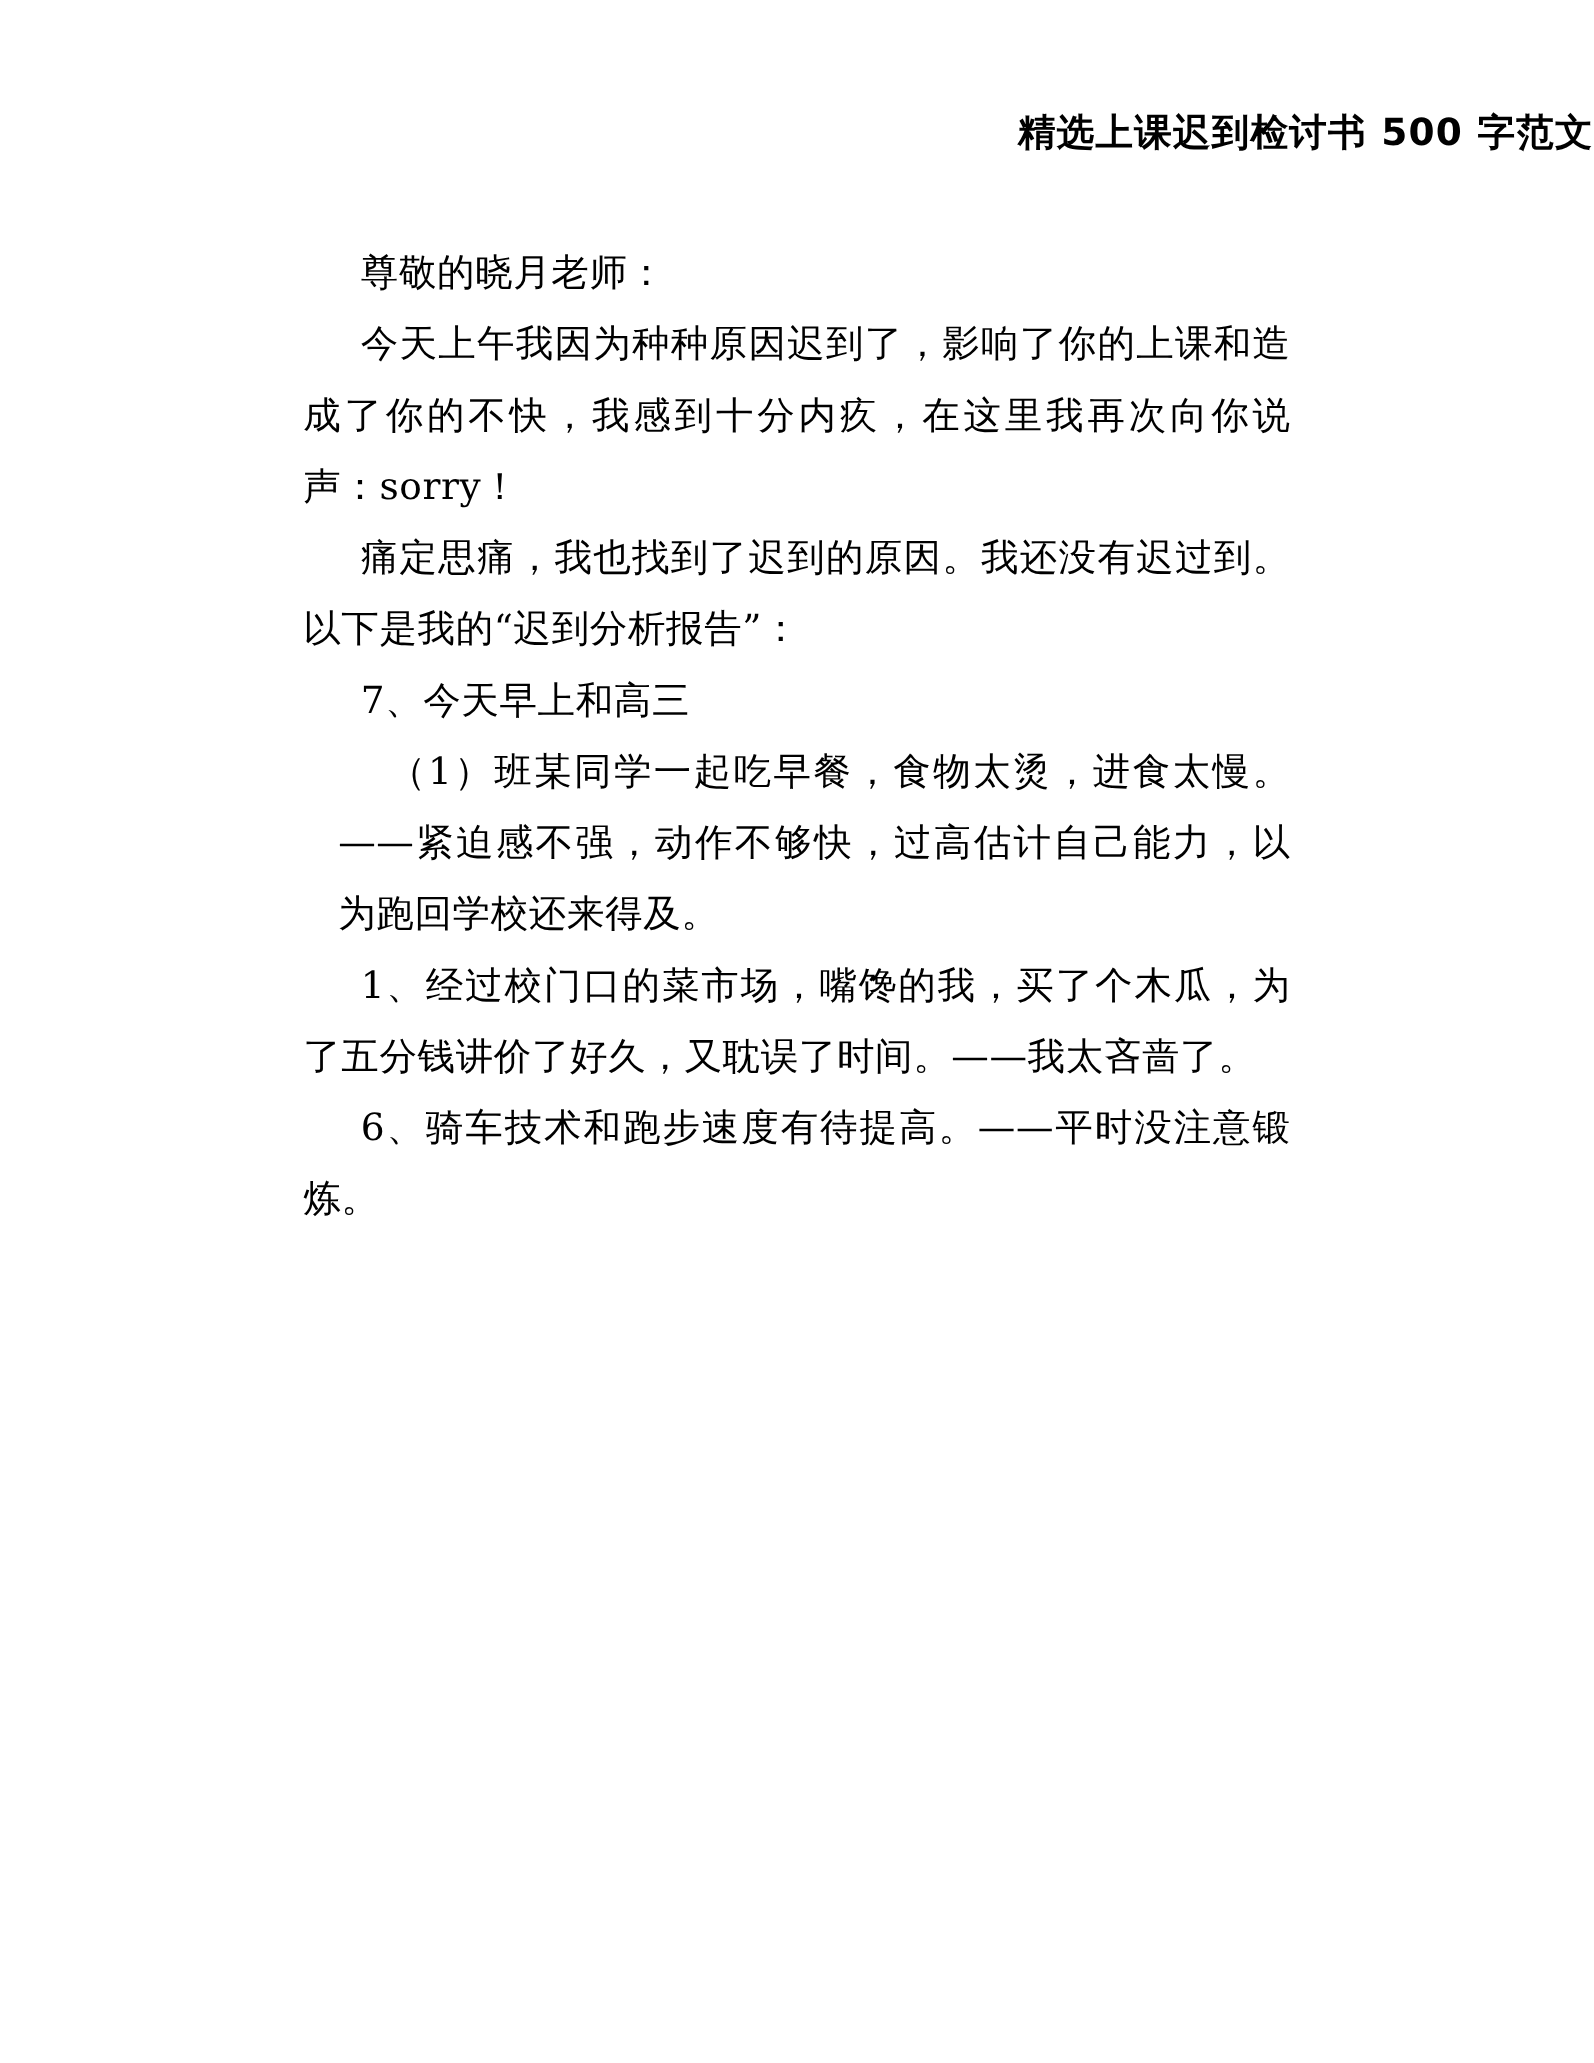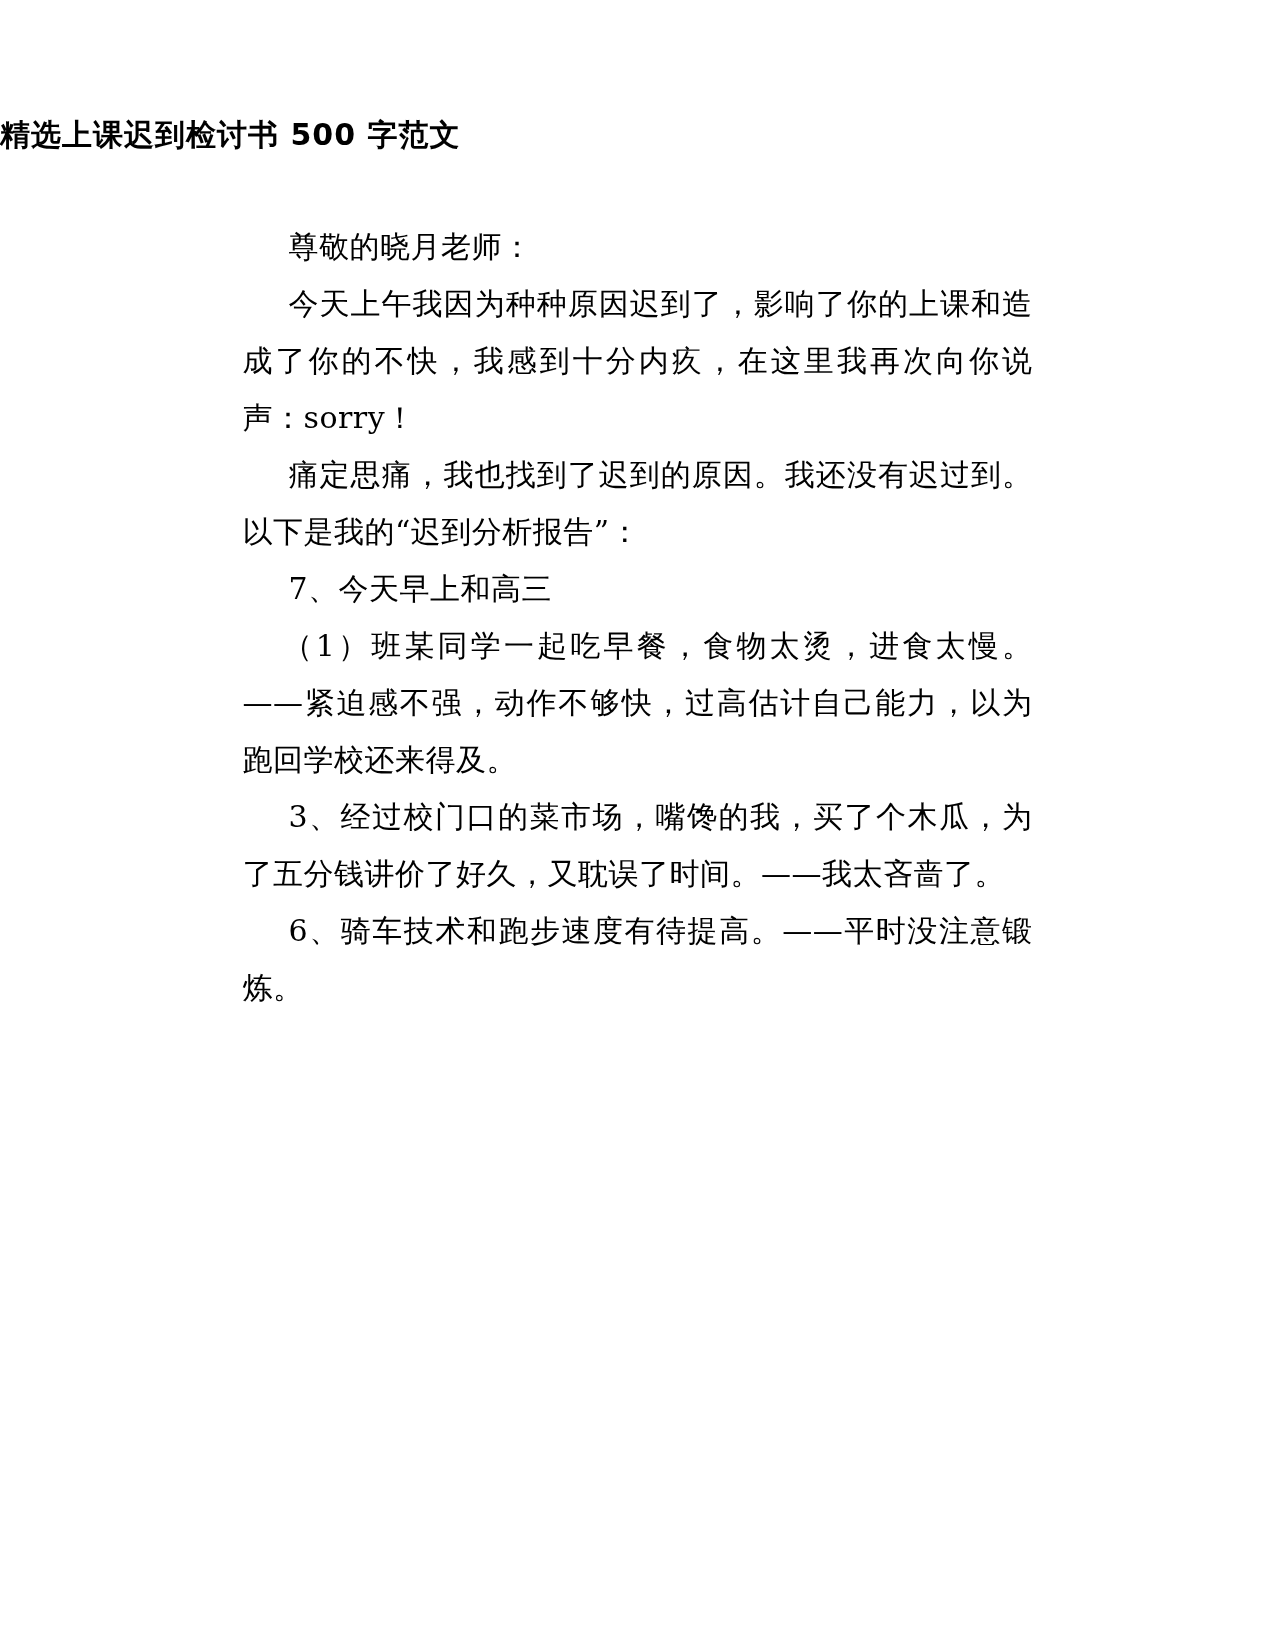--- a/index.html
+++ b/index.html
@@ -15,27 +15,27 @@
     overflow: hidden;
   }
   .page {
     width: 1275px;
     height: 1650px;
     box-sizing: border-box;
     padding: 0;
     position: relative;
   }
   .doc-title {
-    text-align: left;
+    text-align: right;
     font-family: "DejaVu Sans", "Liberation Sans", sans-serif;
     font-size: 30px;
     font-weight: bold;
     letter-spacing: 1px;
     margin: 0;
-    padding-top: 114px;
+    padding-top: 86px;
     line-height: 1.4;
   }
   .body-block {
     margin: 0 auto;
     width: 790px;
     padding-top: 62px;
   }
   p.para {
     font-size: 30px;
     line-height: 57px;
@@ -43,30 +43,31 @@
     text-align: justify;
     text-justify: inter-ideograph;
     letter-spacing: 0.5px;
     font-family: "DejaVu Serif", "Liberation Serif", serif;
   }
   p.indent2 {
     text-indent: 46px;
   }
   p.indent-paren {
     text-indent: 40px;
+    margin-left: 28px;
   }
 </style>
 </head>
 <body>
 
 <div class="page">
   <h1 class="doc-title">精选上课迟到检讨书 500 字范文</h1>
 
   <div class="body-block">
     <p class="para indent2">尊敬的晓月老师：</p>
     <p class="para indent2">今天上午我因为种种原因迟到了，影响了你的上课和造成了你的不快，我感到十分内疚，在这里我再次向你说声：sorry！</p>
     <p class="para indent2">痛定思痛，我也找到了迟到的原因。我还没有迟过到。以下是我的“迟到分析报告”：</p>
     <p class="para indent2">7、今天早上和高三</p>
     <p class="para indent-paren">（1）班某同学一起吃早餐，食物太烫，进食太慢。——紧迫感不强，动作不够快，过高估计自己能力，以为跑回学校还来得及。</p>
-    <p class="para indent2">3、经过校门口的菜市场，嘴馋的我，买了个木瓜，为了五分钱讲价了好久，又耽误了时间。——我太吝啬了。</p>
+    <p class="para indent2">1、经过校门口的菜市场，嘴馋的我，买了个木瓜，为了五分钱讲价了好久，又耽误了时间。——我太吝啬了。</p>
     <p class="para indent2">6、骑车技术和跑步速度有待提高。——平时没注意锻炼。</p>
   </div>
 </div>
 
 </body></html>

